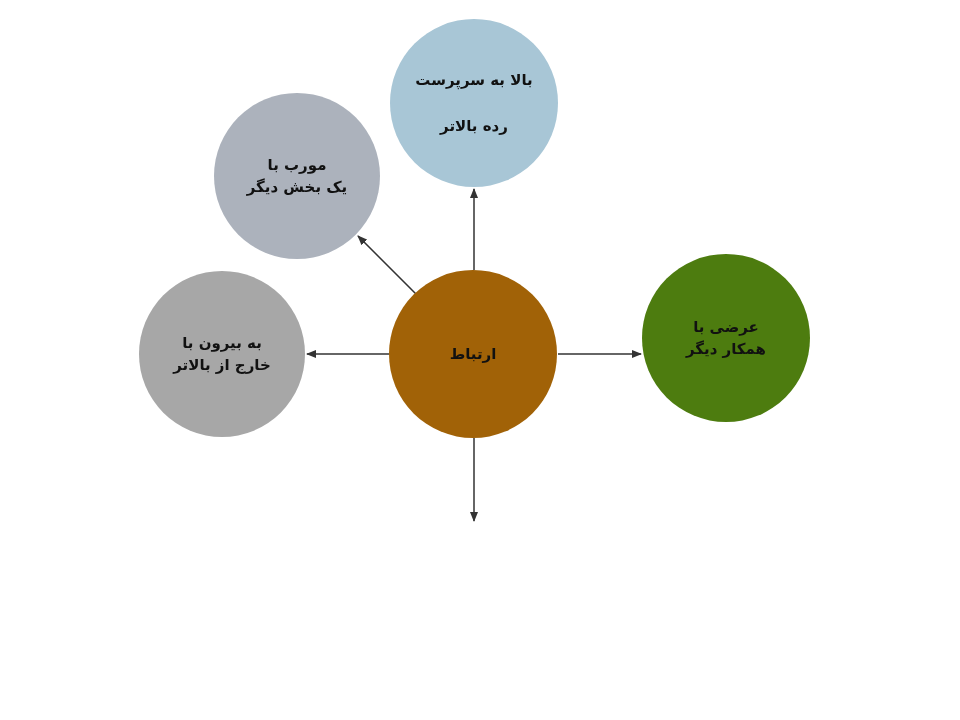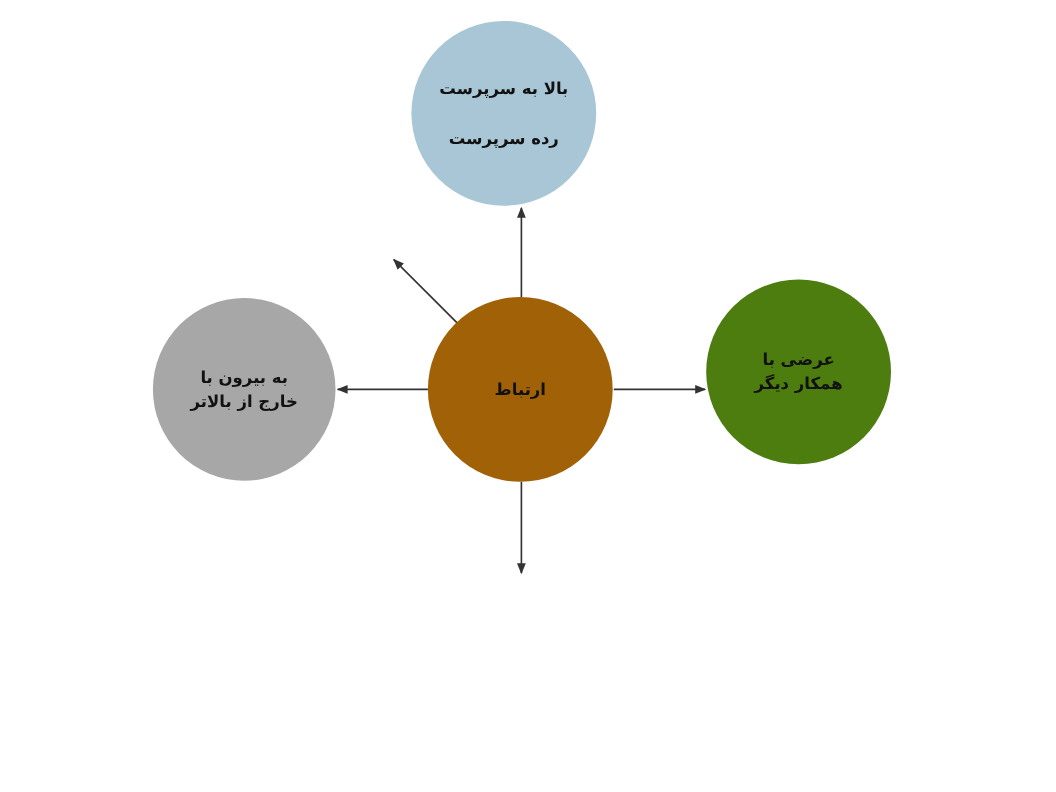--- a/index.html
+++ b/index.html
@@ -56,25 +56,29 @@
         <path d="M0,0 L10,4 L0,8 Z" fill="#333333"></path>
       </marker>
     </defs>
     <line x1="474" y1="270" x2="474" y2="189" stroke="#333333" stroke-width="1.5" marker-end="url(#arrowhead)"></line>
     <line x1="416" y1="294" x2="358" y2="236" stroke="#333333" stroke-width="1.5" marker-end="url(#arrowhead)"></line>
     <line x1="389" y1="354" x2="307" y2="354" stroke="#333333" stroke-width="1.5" marker-end="url(#arrowhead)"></line>
     <line x1="558" y1="354" x2="641" y2="354" stroke="#333333" stroke-width="1.5" marker-end="url(#arrowhead)"></line>
     <line x1="474" y1="438" x2="474" y2="521" stroke="#333333" stroke-width="1.5" marker-end="url(#arrowhead)"></line>
   </svg>
 
-  <div class="node" style="left:374px; top:19px; width:168px; height:168px; background:#A8C6D6;gap:24px;">
+  <div class="node" style="left:390px; top:19px; width:168px; height:168px; background:#A8C6D6;gap:24px;">
     <span class="line">بالا به سرپرست</span>
-    <span class="line">رده سرپرست</span>
+    <span class="line">رده بالاتر</span>
   </div>
 
+  <div class="node" style="left:214px; top:93px; width:166px; height:166px; background:#ACB2BC;">
+    <span class="line">مورب با</span>
+    <span class="line">یک بخش دیگر</span>
+  </div>
 
   <div class="node" style="left:139px; top:271px; width:166px; height:166px; background:#A7A7A7;">
     <span class="line">به بیرون با</span>
     <span class="line">خارج از بالاتر</span>
   </div>
 
   <div class="node" style="left:389px; top:270px; width:168px; height:168px; background:#a16207;">
     <span class="line">ارتباط</span>
   </div>
 

